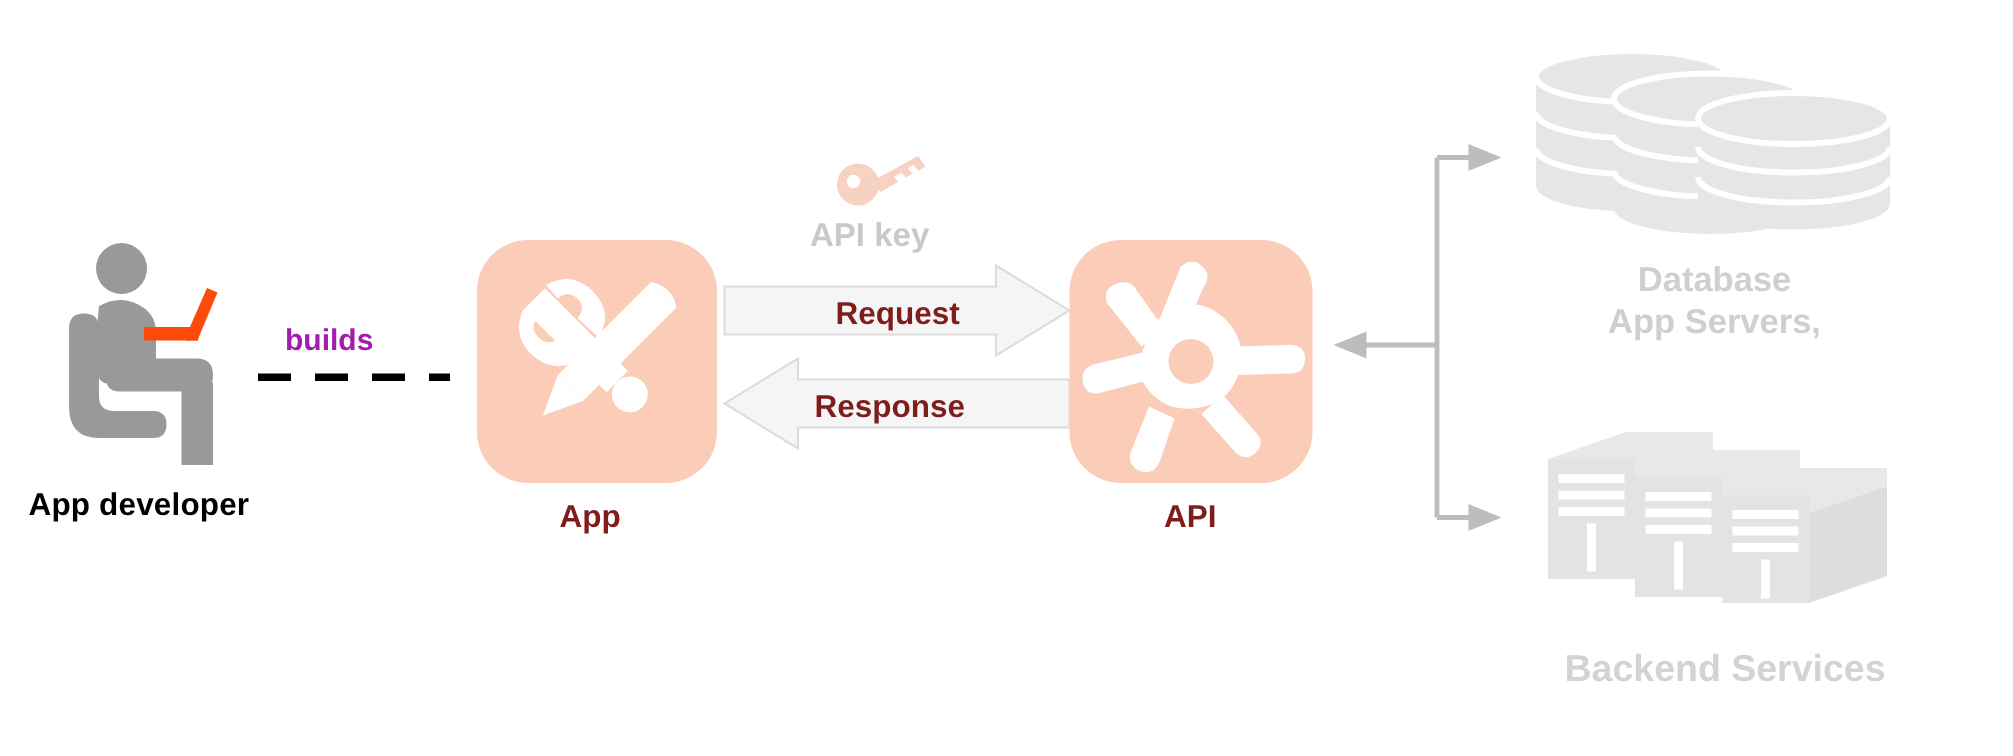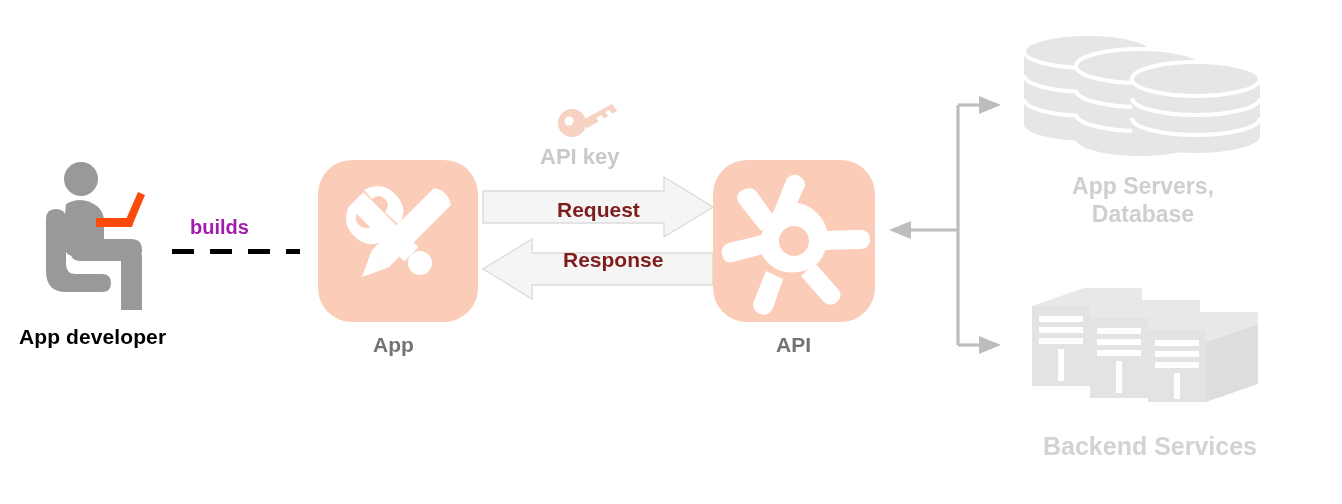--- a/index.html
+++ b/index.html
@@ -28,21 +28,21 @@
     letter-spacing: 0.1px;
     text-align: right;
   }
   .lbl-builds {
     color: #a21caf;
     font-weight: bold;
     font-size: 20px;
     white-space: nowrap;
   }
   .lbl-grey {
-    color: #737373;
+    color: #7f1d1d;
     font-weight: bold;
     font-size: 21px;
     white-space: nowrap;
   }
   .lbl-grey-big {
     color: #cfcfcf;
     font-weight: bold;
     font-size: 23px;
     white-space: nowrap;
   }
@@ -151,21 +151,21 @@
       <path d="M1 15 L182 15 L182 1 L231 31 L182 61 L182 47 L1 47 Z" fill="#f5f5f5" stroke="#dcdcdc" stroke-width="1.4"></path>
     </svg>
   </div>
   <div class="abs lbl-arrow" style="left:557px; top:198px;">Request</div>
 
   <div class="abs" style="left:482px; top:238px; width:232px; height:62px;">
     <svg width="232" height="62" viewBox="0 0 232 62">
       <path d="M231 15 L50 15 L50 1 L1 31 L50 61 L50 47 L231 47 Z" fill="#f5f5f5" stroke="#dcdcdc" stroke-width="1.4"></path>
     </svg>
   </div>
-  <div class="abs lbl-arrow" style="left:543px; top:248px;margin-left:20px;">Response</div>
+  <div class="abs lbl-arrow" style="left:543px; top:260px;">Response</div>
 
   <div class="abs tile" style="left:713px; top:160px; width:162px; height:162px;">
     <svg width="162" height="162" viewBox="0 0 162 162">
 
       <path d="M74 18 q8 -7 15 0 q6 6 0 14 l-12 28 l-17 -7 z" fill="#ffffff"></path>
 
       <path d="M25 42 q-3 -10 7 -13 q9 -3 13 5 l18 25 l-15 12 z" fill="#ffffff"></path>
 
       <path d="M20 102 q-9 2 -11 -7 q-2 -9 7 -12 l33 -8 l5 18 z" fill="#ffffff"></path>
 
@@ -235,22 +235,22 @@
       </g>
       <g stroke="#ffffff" stroke-width="4" fill="none">
         <path d="M116 64 a64 17 0 0 0 128 0"></path>
         <path d="M116 84 a64 17 0 0 0 128 0"></path>
         <ellipse cx="180" cy="45" rx="64" ry="17"></ellipse>
       </g>
     </svg>
   </div>
 
   <div class="abs lbl-grey-big multiline" style="left:1040px; top:172px; width:206px;">
+    <div>Database</div>
     <div>App Servers,</div>
-    <div>Database</div>
   </div>
 
   <div class="abs" style="left:1024px; top:286px; width:240px; height:116px;">
     <svg width="240" height="116" viewBox="0 0 240 116">
 
       <g>
         <path d="M8 20 L60 2 L118 2 L118 14 L66 32 L8 32 Z" fill="#e8e8e8"></path>
         <rect x="8" y="20" width="58" height="80" fill="#e3e3e3"></rect>
         <path d="M66 32 L118 14 L118 86 L66 100 Z" fill="#dddddd"></path>
         <g fill="#ffffff">

